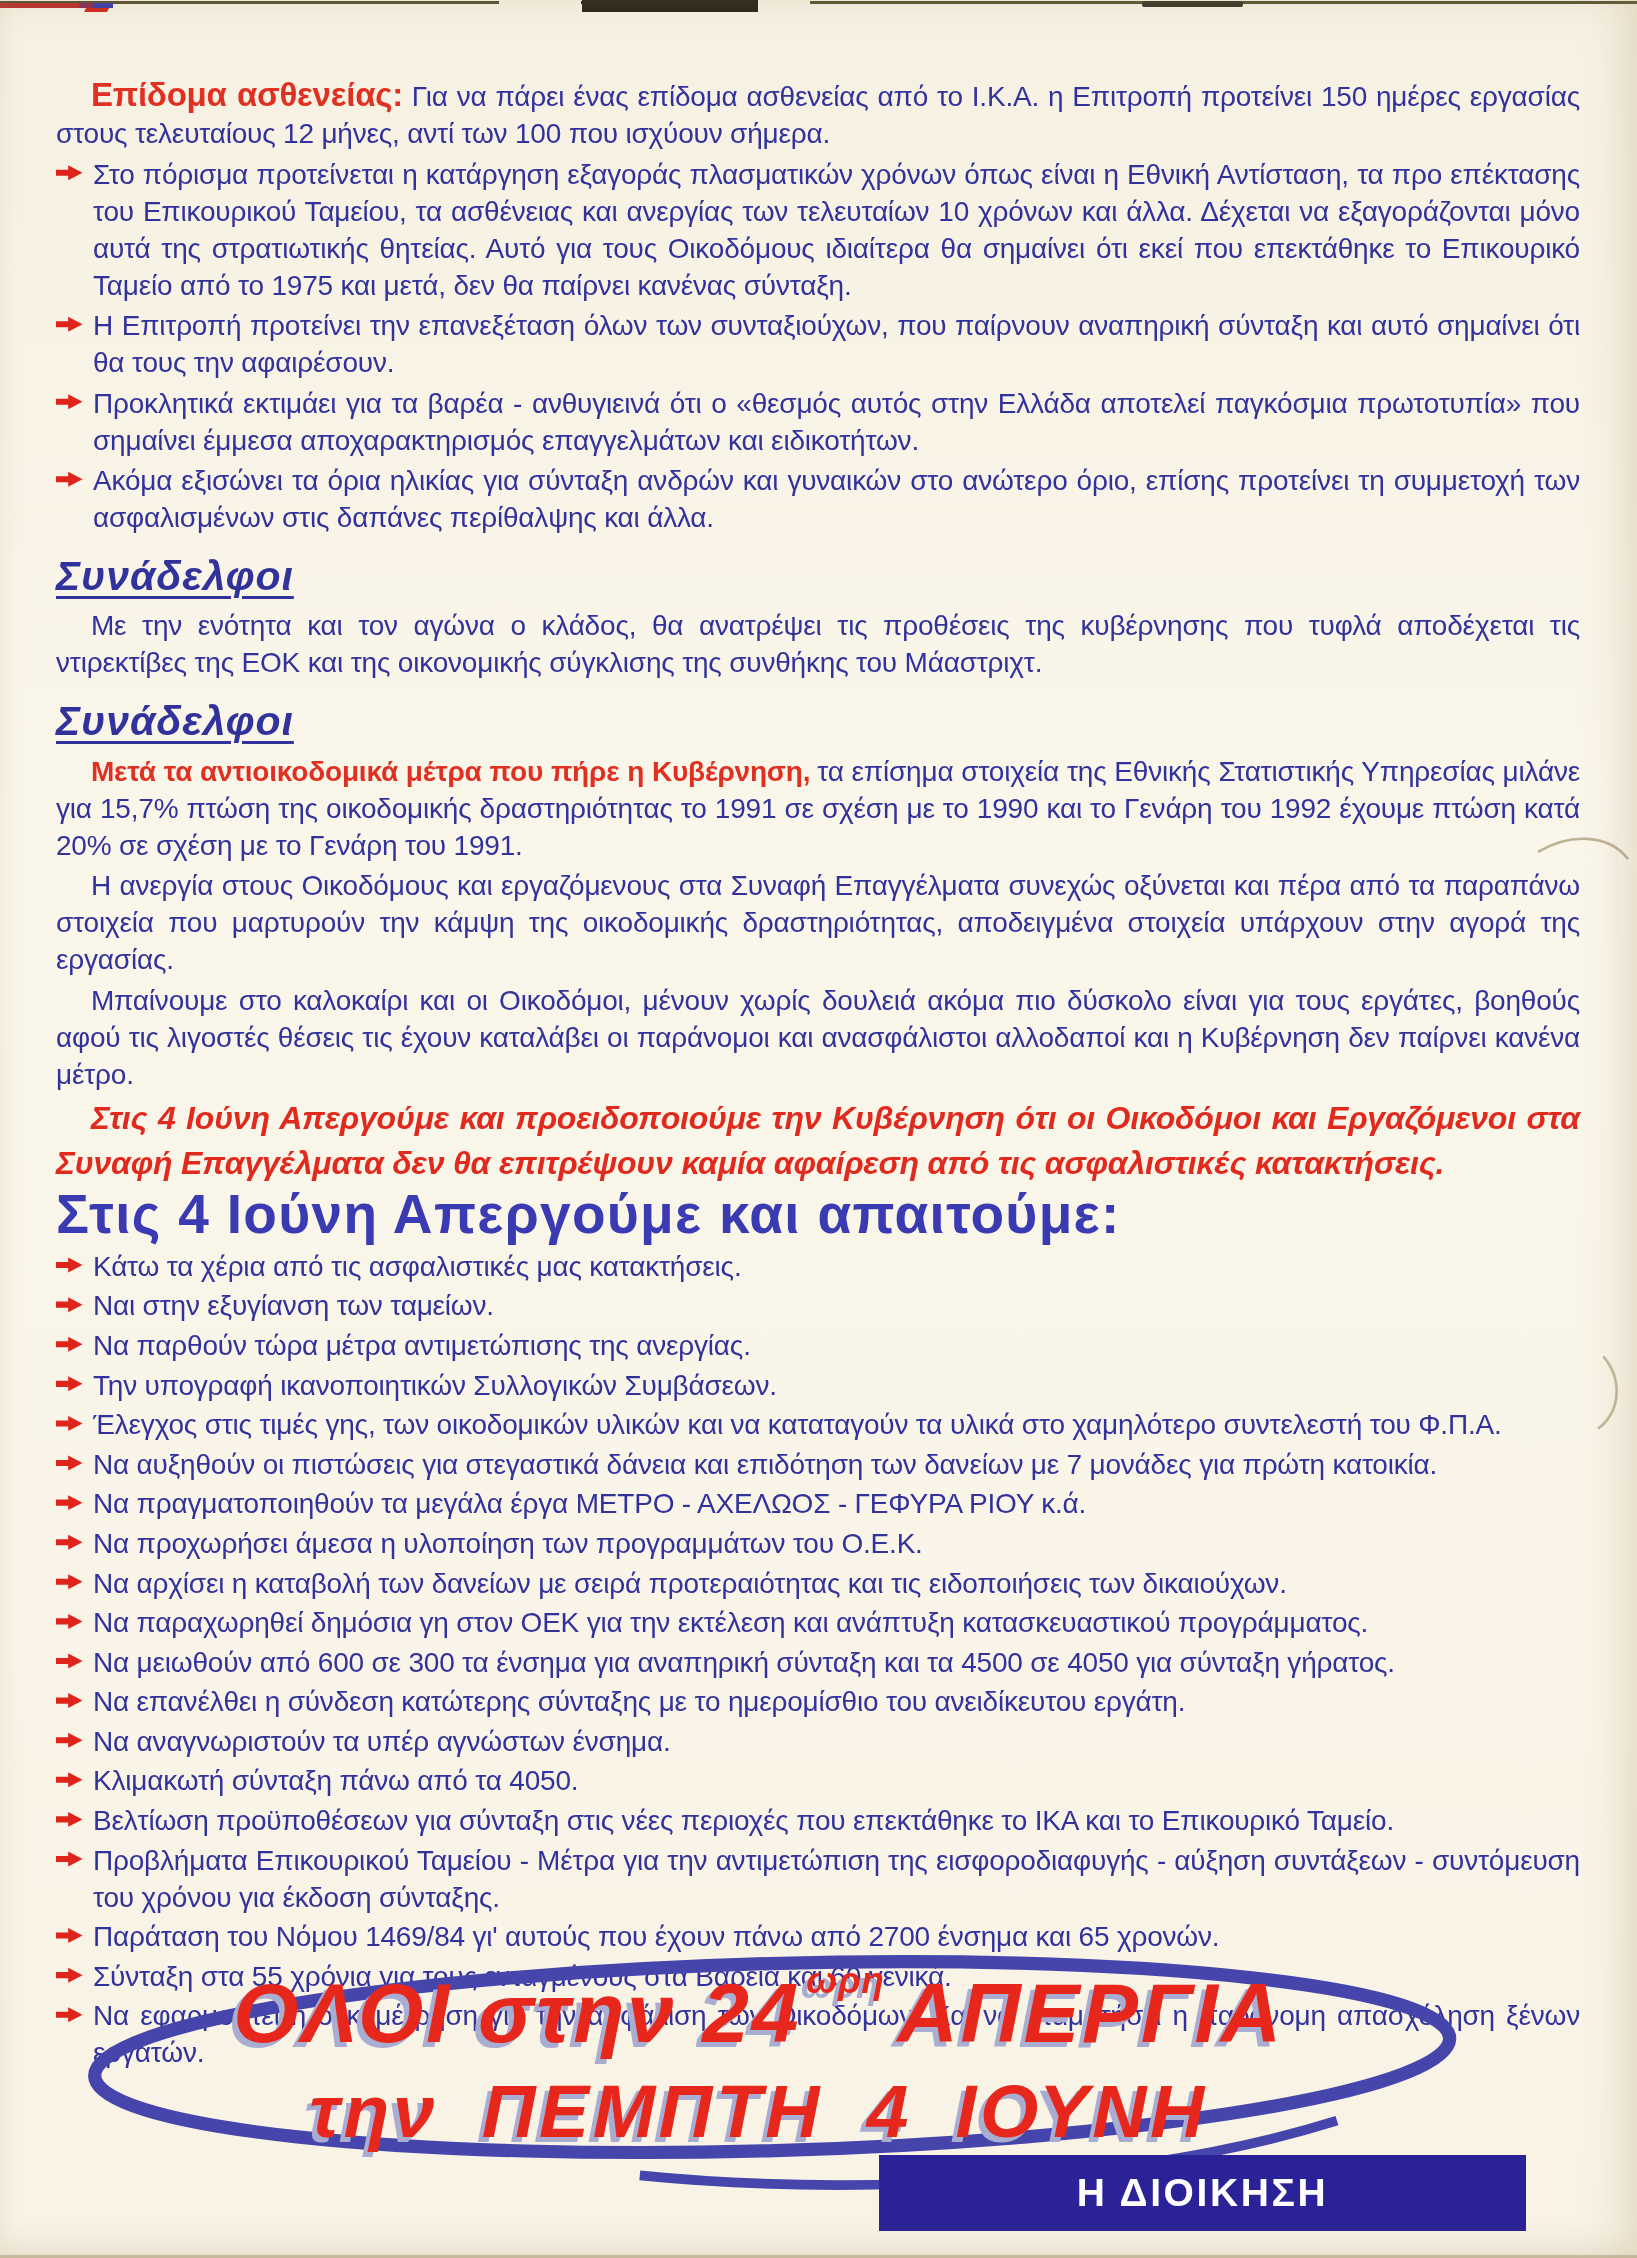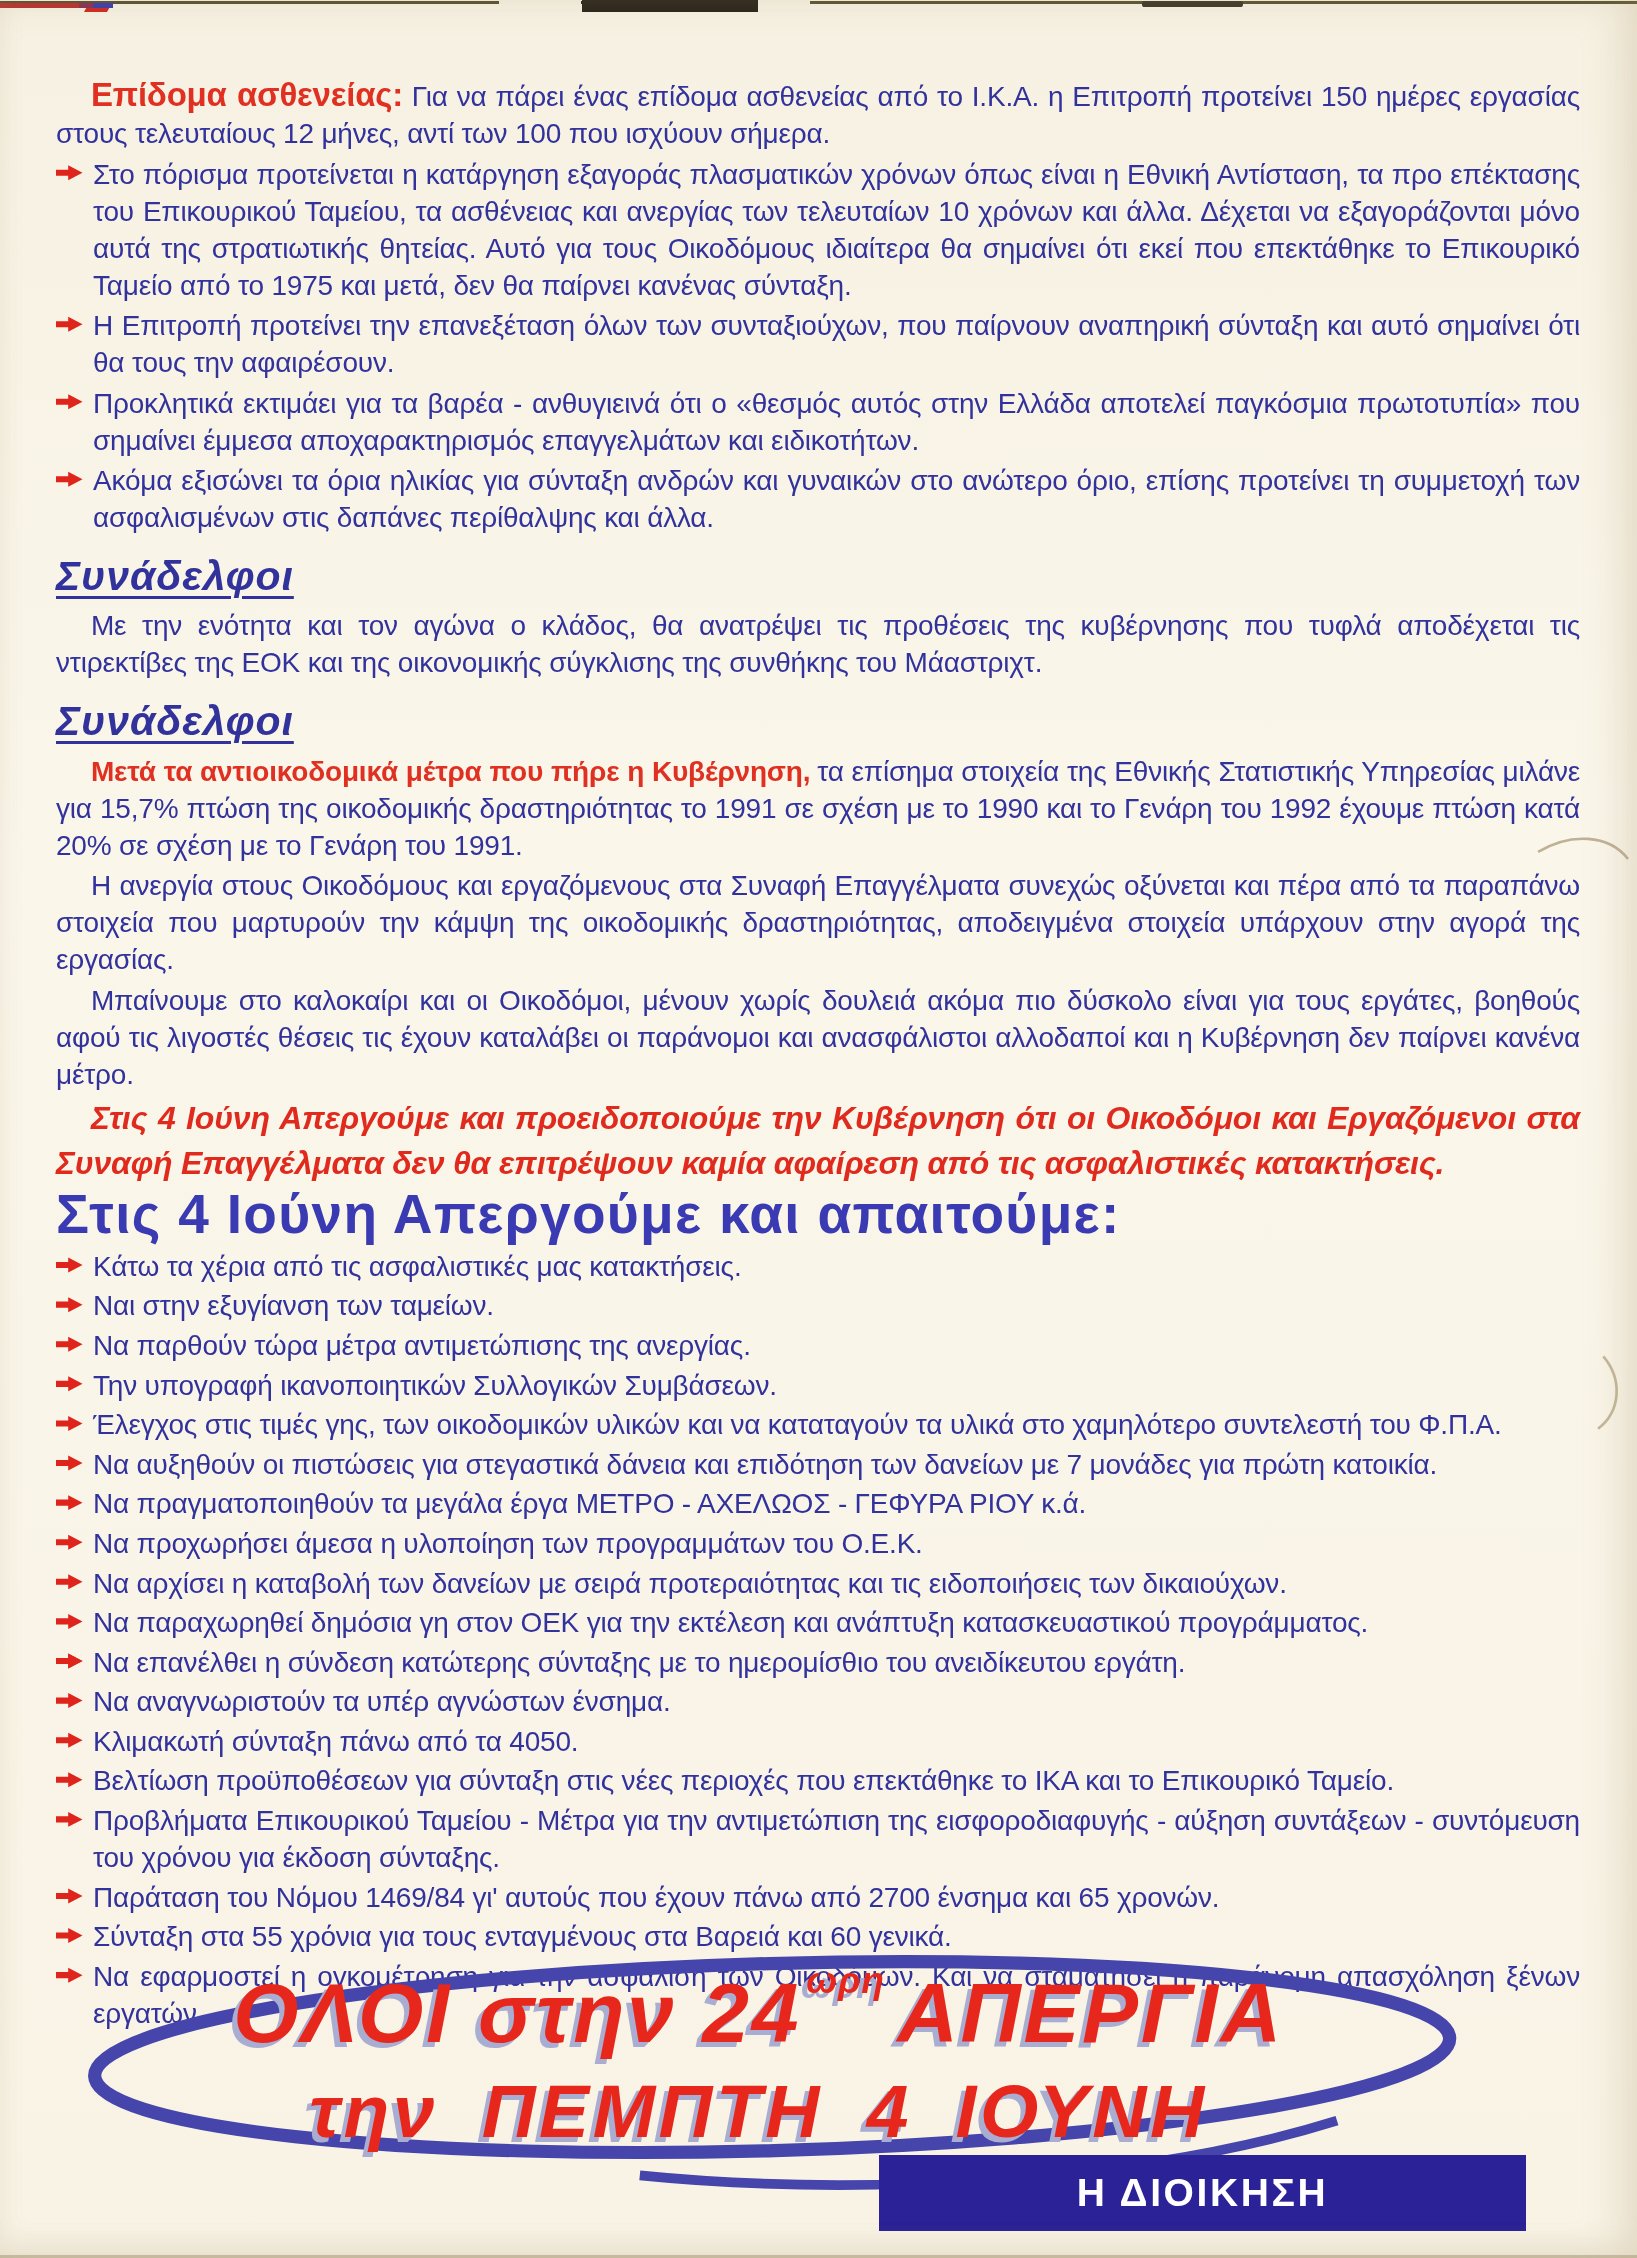--- a/index.html
+++ b/index.html
@@ -101,21 +101,21 @@
       <li><span class="arrow"></span><span>Κάτω τα χέρια από τις ασφαλιστικές μας κατακτήσεις.</span></li>
       <li><span class="arrow"></span><span>Ναι στην εξυγίανση των ταμείων.</span></li>
       <li><span class="arrow"></span><span>Να παρθούν τώρα μέτρα αντιμετώπισης της ανεργίας.</span></li>
       <li><span class="arrow"></span><span>Την υπογραφή ικανοποιητικών Συλλογικών Συμβάσεων.</span></li>
       <li><span class="arrow"></span><span>Έλεγχος στις τιμές γης, των οικοδομικών υλικών και να καταταγούν τα υλικά στο χαμηλότερο συντελεστή του Φ.Π.Α.</span></li>
       <li><span class="arrow"></span><span>Να αυξηθούν οι πιστώσεις για στεγαστικά δάνεια και επιδότηση των δανείων με 7 μονάδες για πρώτη κατοικία.</span></li>
       <li><span class="arrow"></span><span>Να πραγματοποιηθούν τα μεγάλα έργα ΜΕΤΡΟ - ΑΧΕΛΩΟΣ - ΓΕΦΥΡΑ ΡΙΟΥ κ.ά.</span></li>
       <li><span class="arrow"></span><span>Να προχωρήσει άμεσα η υλοποίηση των προγραμμάτων του Ο.Ε.Κ.</span></li>
       <li><span class="arrow"></span><span>Να αρχίσει η καταβολή των δανείων με σειρά προτεραιότητας και τις ειδοποιήσεις των δικαιούχων.</span></li>
       <li><span class="arrow"></span><span>Να παραχωρηθεί δημόσια γη στον ΟΕΚ για την εκτέλεση και ανάπτυξη κατασκευαστικού προγράμματος.</span></li>
-      <li><span class="arrow"></span></li>
+      <li><span class="arrow"></span><span>Να μειωθούν από 600 σε 300 τα ένσημα για αναπηρική σύνταξη και τα 4500 σε 4050 για σύνταξη γήρατος.</span></li>
       <li><span class="arrow"></span><span>Να επανέλθει η σύνδεση κατώτερης σύνταξης με το ημερομίσθιο του ανειδίκευτου εργάτη.</span></li>
       <li><span class="arrow"></span><span>Να αναγνωριστούν τα υπέρ αγνώστων ένσημα.</span></li>
       <li><span class="arrow"></span><span>Κλιμακωτή σύνταξη πάνω από τα 4050.</span></li>
       <li><span class="arrow"></span><span>Βελτίωση προϋποθέσεων για σύνταξη στις νέες περιοχές που επεκτάθηκε το ΙΚΑ και το Επικουρικό Ταμείο.</span></li>
       <li><span class="arrow"></span><span>Προβλήματα Επικουρικού Ταμείου - Μέτρα για την αντιμετώπιση της εισφοροδιαφυγής - αύξηση συντάξεων - συντόμευση του χρόνου για έκδοση σύνταξης.</span></li>
       <li><span class="arrow"></span><span>Παράταση του Νόμου 1469/84 γι' αυτούς που έχουν πάνω από 2700 ένσημα και 65 χρονών.</span></li>
       <li><span class="arrow"></span><span>Σύνταξη στα 55 χρόνια για τους ενταγμένους στα Βαρειά και 60 γενικά.</span></li>
       <li><span class="arrow"></span><span>Να εφαρμοστεί η ογκομέτρηση για την ασφάλιση των Οικοδόμων. Και να σταματήσει η παράνομη απασχόληση ξένων εργατών.</span></li>
     </ul>
   </div>

